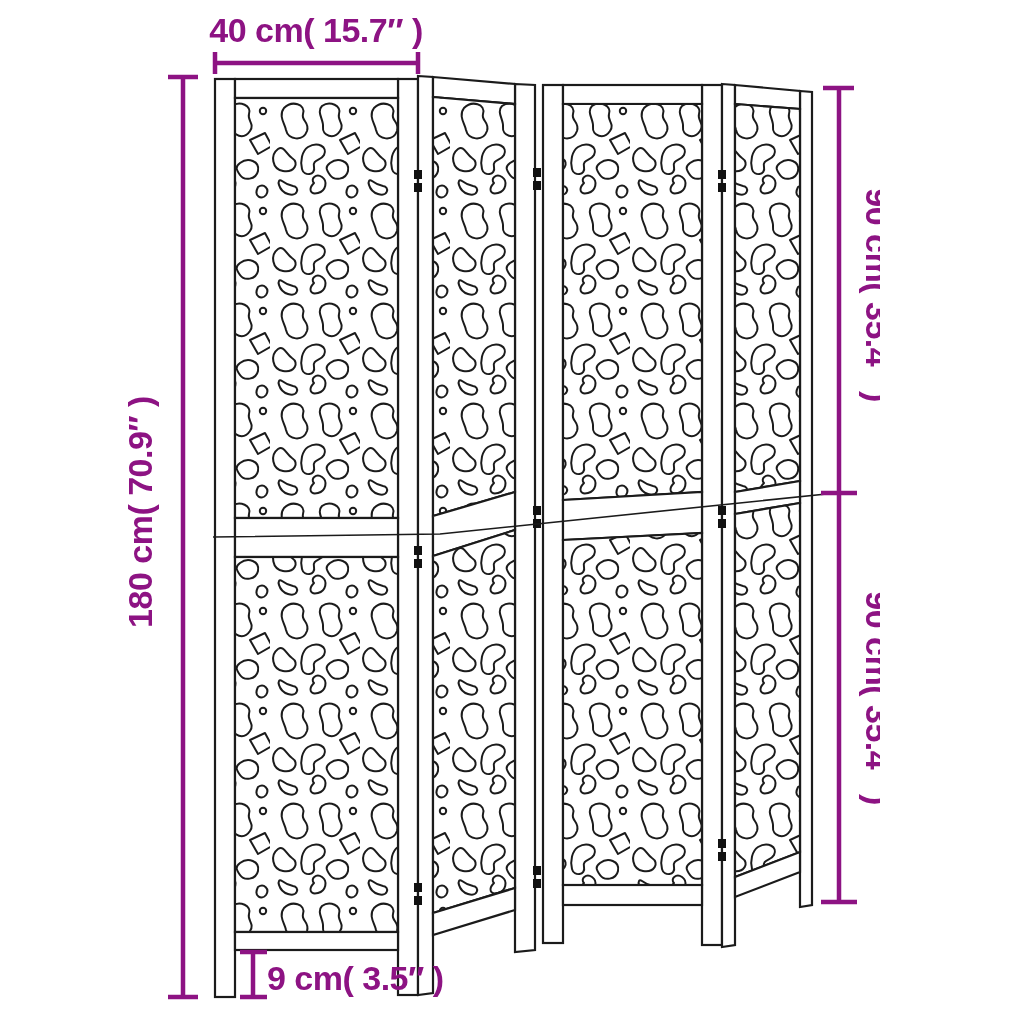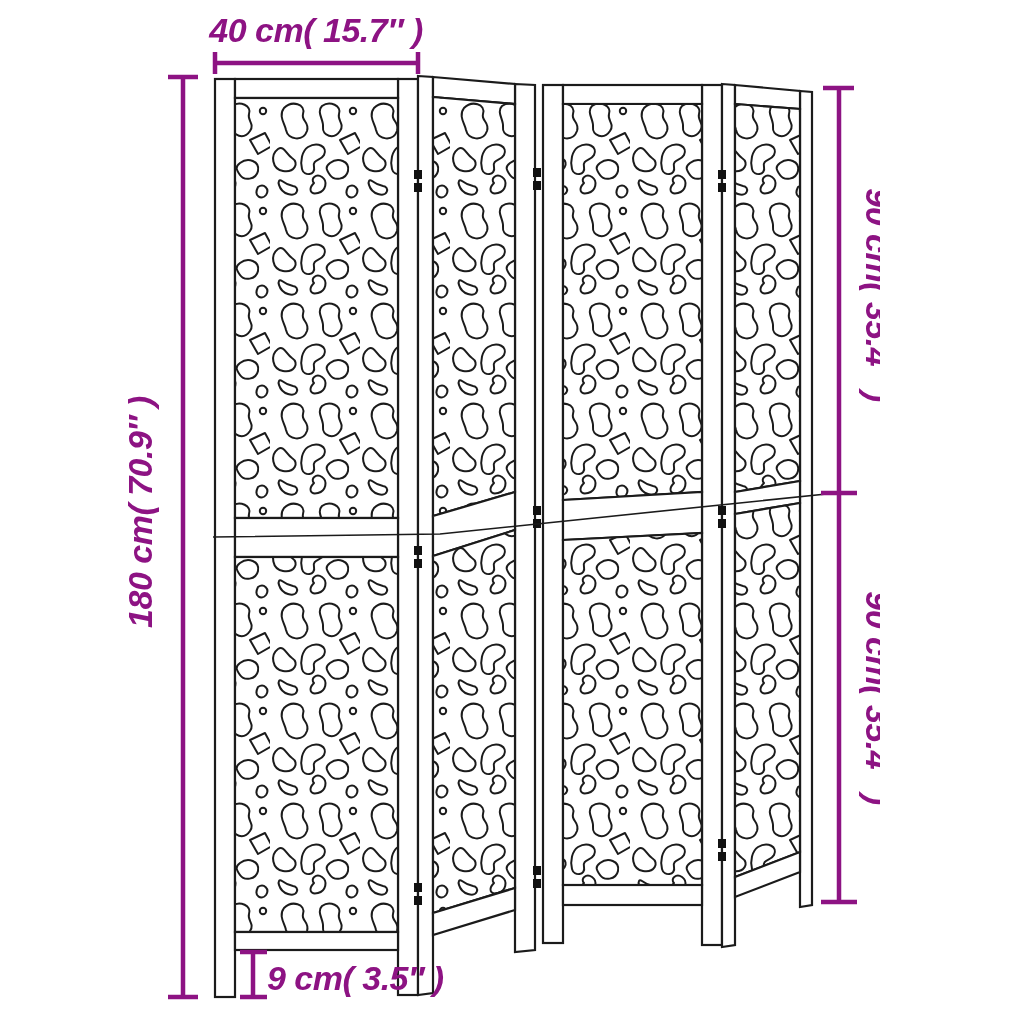--- a/index.html
+++ b/index.html
@@ -1,21 +1,21 @@
 <!DOCTYPE html>
 <html><head>
 <meta charset="utf-8">
 <style>
   :root{
     --accent:#8D1383;
     --line:#1b1b1b;
     --bg:#ffffff;
   }
   html,body{margin:0;padding:0;background:var(--bg);}
-  .stage{width:880px;height:1024px;position:relative;background:var(--bg);overflow:hidden;font-style:italic;}
+  .stage{width:880px;height:1024px;position:relative;background:var(--bg);overflow:hidden;}
   svg{display:block;width:1024px;height:1024px;}
   .frame-shape{fill:#ffffff;stroke:var(--line);stroke-width:2.2;stroke-linejoin:miter;}
   .insert{fill:url(#cutwork);stroke:var(--line);stroke-width:2.2;}
   .hinge{fill:#111111;stroke:none;}
   .ext-line{fill:none;stroke:var(--line);stroke-width:1.6;}
   .dim-line{stroke:var(--accent);stroke-width:4.5;fill:none;}
   .dim-text{font-family:"Liberation Sans","DejaVu Sans",sans-serif;font-weight:bold;font-size:34px;fill:var(--accent);letter-spacing:-0.5px;}
 </style>
 </head>
 <body>

